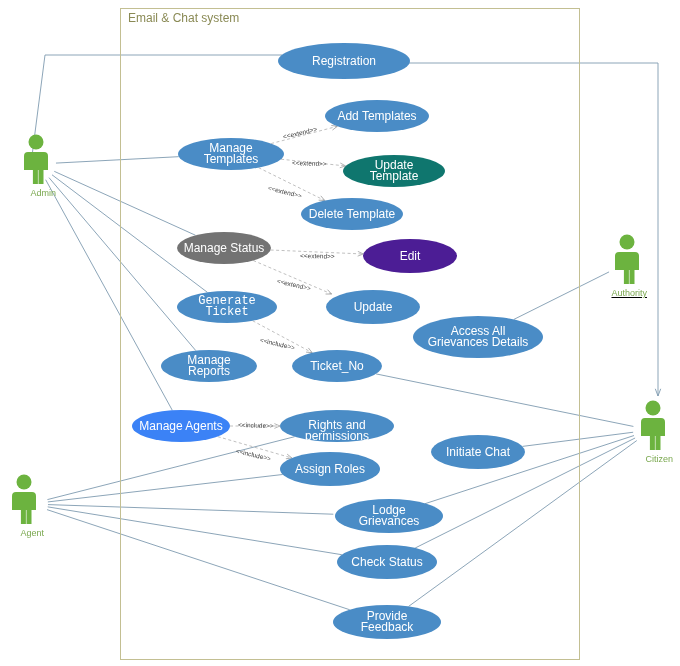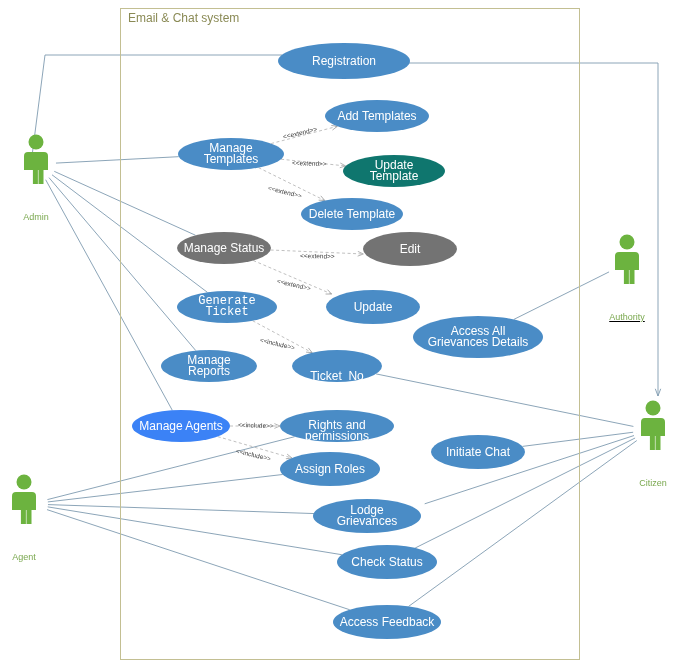--- a/index.html
+++ b/index.html
@@ -4,21 +4,21 @@
 <style>
   html,body{margin:0;padding:0;background:#ffffff;}
   #stage{position:relative;width:680px;height:666px;background:#ffffff;
          font-family:"Liberation Sans",sans-serif;overflow:hidden;}
   #wires{position:absolute;left:0;top:0;width:680px;height:666px;}
   .boundary{position:absolute;border:1px solid #c3bf92;background:transparent;}
   .boundary-label{position:absolute;font-size:12px;color:#8a8a55;white-space:nowrap;}
   .uc{position:absolute;border-radius:50%;background:#4a8cc6;color:#ffffff;
       display:flex;align-items:center;justify-content:center;text-align:center;
       font-size:12px;line-height:11px;padding:0 6px;box-sizing:border-box;}
-  .actor{position:absolute;display:flex;flex-direction:column;align-items:center;gap:24px;}
+  .actor{position:absolute;display:flex;flex-direction:column;align-items:flex-end;}
   .actor-name{font-size:9px;color:#7aa84f;margin-top:2px;white-space:nowrap;}
   .stereo{position:absolute;font-size:6.5px;color:#3a3a3a;white-space:nowrap;
           transform-origin:left center;}
 </style>
 </head>
 <body>
 
 <div id="stage">
 
   <svg id="wires">
@@ -77,58 +77,58 @@
       </div>
       <div class="uc" style="left: 343px; top: 155px; width: 102px; height: 32px; background: #0f766e; color: rgb(255, 255, 255);">
         <span>Update Template</span>
       </div>
       <div class="uc" style="left: 301px; top: 198px; width: 102px; height: 32px; background: rgb(74, 140, 198); color: rgb(255, 255, 255);">
         <span>Delete Template</span>
       </div>
       <div class="uc" style="left: 177px; top: 232px; width: 94px; height: 32px; background: #737373; color: rgb(255, 255, 255);">
         <span>Manage Status</span>
       </div>
-      <div class="uc" style="left: 363px; top: 232px; width: 94px; height: 34px; background: #737373; color: rgb(255, 255, 255); text-align: center;">
+      <div class="uc" style="left: 363px; top: 239px; width: 94px; height: 34px; background: #4c1d95; color: rgb(255, 255, 255); text-align: center;">
         <span>Edit</span>
       </div>
       <div class="uc" style="left: 177px; top: 291px; width: 100px; height: 32px; background: rgb(74, 140, 198); color: rgb(255, 255, 255); font-family: Liberation Mono, monospace;">
         <span>Generate Ticket</span>
       </div>
       <div class="uc" style="left: 326px; top: 290px; width: 94px; height: 34px; background: rgb(74, 140, 198); color: rgb(255, 255, 255);">
         <span>Update</span>
       </div>
       <div class="uc" style="left: 413px; top: 316px; width: 130px; height: 42px; background: rgb(74, 140, 198); color: rgb(255, 255, 255);">
         <span>Access All Grievances Details</span>
       </div>
       <div class="uc" style="left: 161px; top: 350px; width: 96px; height: 32px; background: rgb(74, 140, 198); color: rgb(255, 255, 255);">
         <span>Manage Reports</span>
       </div>
-      <div class="uc" style="left: 292px; top: 350px; width: 90px; height: 32px; background: rgb(74, 140, 198); color: rgb(255, 255, 255); align-items: flex-end;">
+      <div class="uc" style="left: 292px; top: 350px; width: 90px; height: 32px; background: rgb(74, 140, 198); color: rgb(255, 255, 255);">
         <span>Ticket_No</span>
       </div>
       <div class="uc" style="left: 132px; top: 410px; width: 98px; height: 32px; background: #3b82f6; color: rgb(255, 255, 255);">
         <span>Manage Agents</span>
       </div>
       <div class="uc" style="left: 280px; top: 410px; width: 114px; height: 32px; background: rgb(74, 140, 198); color: rgb(255, 255, 255); align-items: flex-end;">
         <span>Rights and permissions</span>
       </div>
       <div class="uc" style="left: 431px; top: 435px; width: 94px; height: 34px; background: rgb(74, 140, 198); color: rgb(255, 255, 255);">
         <span>Initiate Chat</span>
       </div>
       <div class="uc" style="left: 280px; top: 452px; width: 100px; height: 34px; background: rgb(74, 140, 198); color: rgb(255, 255, 255);">
         <span>Assign Roles</span>
       </div>
-      <div class="uc" style="left: 313px; top: 499px; width: 108px; height: 34px; background: rgb(74, 140, 198); color: rgb(255, 255, 255);">
+      <div class="uc" style="left: 335px; top: 499px; width: 108px; height: 34px; background: rgb(74, 140, 198); color: rgb(255, 255, 255);">
         <span>Lodge Grievances</span>
       </div>
       <div class="uc" style="left: 337px; top: 545px; width: 100px; height: 34px; background: rgb(74, 140, 198); color: rgb(255, 255, 255);">
         <span>Check Status</span>
       </div>
       <div class="uc" style="left: 333px; top: 605px; width: 108px; height: 34px; background: rgb(74, 140, 198); color: rgb(255, 255, 255);">
-        <span>Access Feedback</span>
+        <span>Provide Feedback</span>
       </div>
     </div>
   <div id="actor-layer">
       <div class="actor" style="left: 16px; top: 134px; width: 40px;">
         <svg width="40" height="52" viewBox="0 0 40 52">
           <circle cx="20" cy="8" r="7.5" fill="#6cb33f"></circle>
           <path d="M8,22 q0,-4 4,-4 h16 q4,0 4,4 v14 h-4.5 v14 h-5 v-14 h-0.6 v14 h-5 v-14 H8 Z" fill="#6cb33f"></path>
         </svg>
         <div class="actor-name" style="color: rgb(122, 168, 79);">Admin</div>
       </div>

